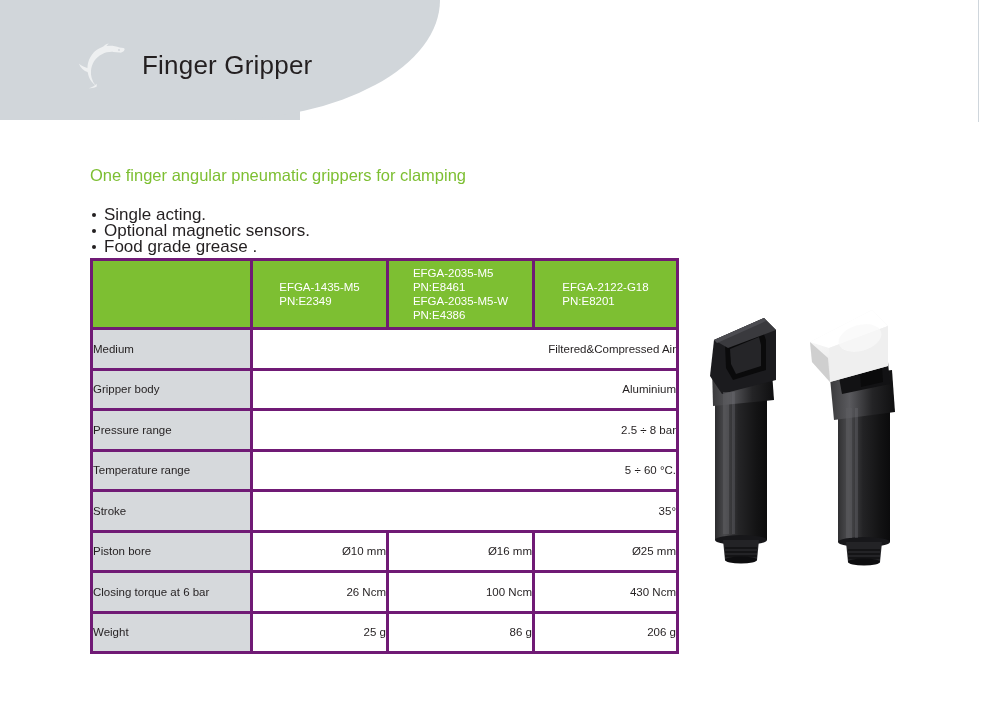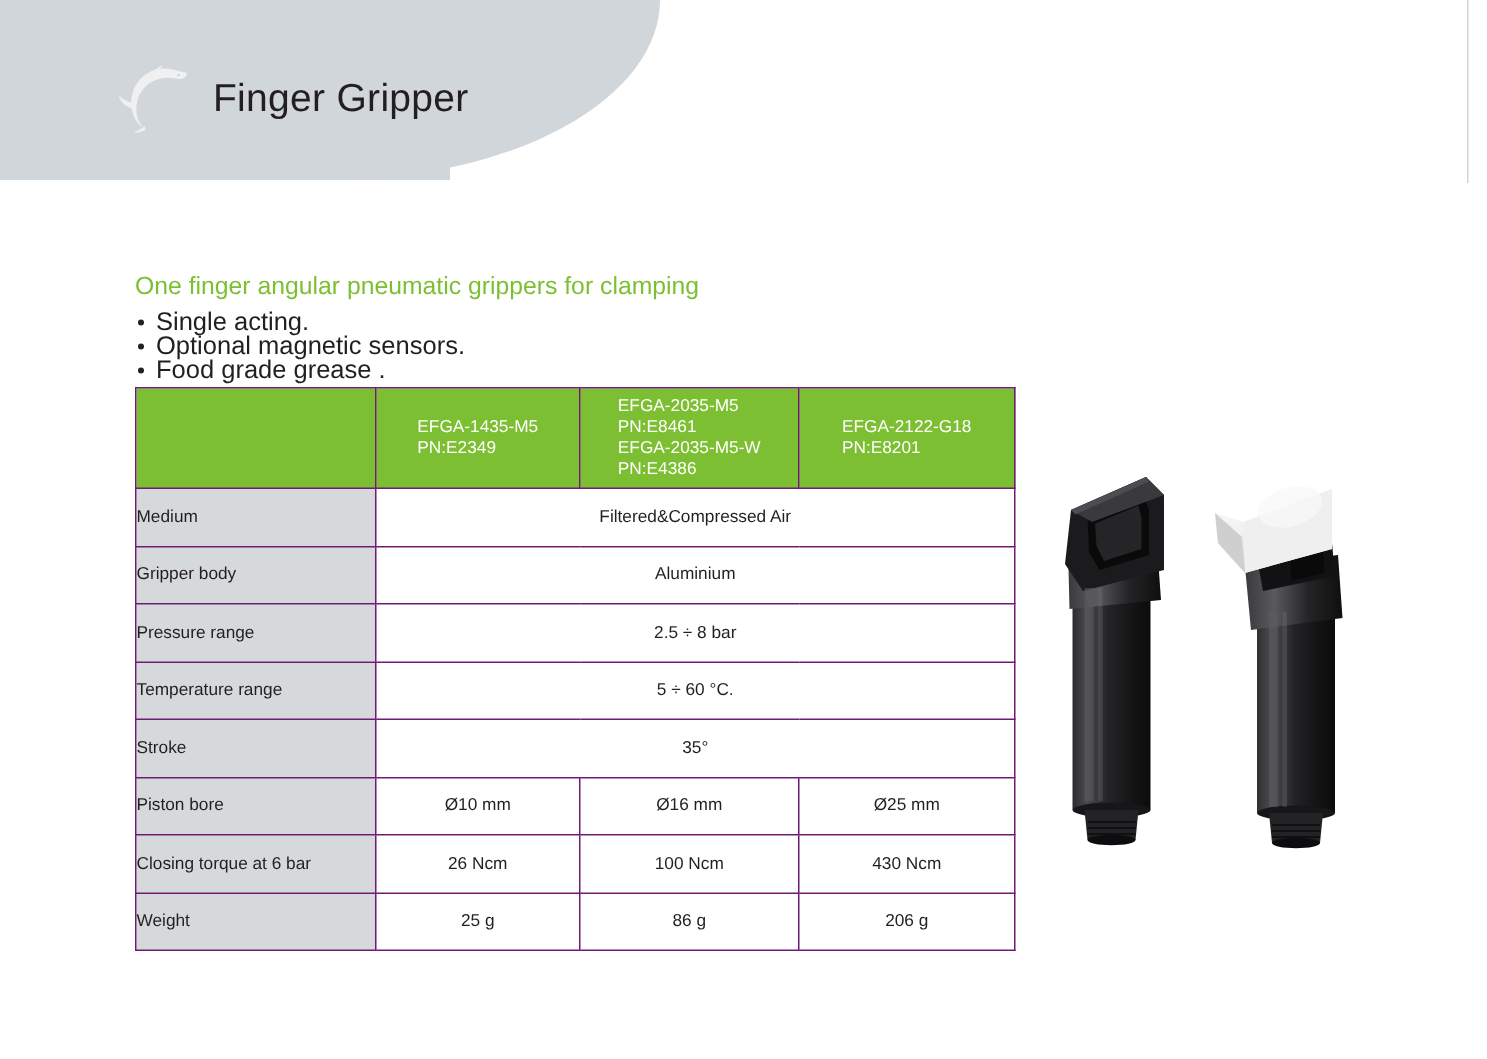--- a/index.html
+++ b/index.html
@@ -61,21 +61,21 @@
     top: 0;
     width: 1px;
     height: 122px;
     background: #cfd6dc;
   }
 
   
   .section-title {
     position: absolute;
     left: 90px;
-    top: 182px;
+    top: 166px;
     font-size: 16.5px;
     color: #7dbf32;
     white-space: nowrap;
   }
 
   .bullets {
     position: absolute;
     left: 90px;
     top: 207px;
     margin: 0;
@@ -104,21 +104,21 @@
   
   .spec-table {
     position: absolute;
     left: 90px;
     top: 258px;
     width: 586px;
     border-collapse: collapse;
     table-layout: fixed;
   }
   .spec-table td, .spec-table th {
-    border: 1px solid #701a75;
+    border: 3px solid #701a75;
     font-size: 11.5px;
     color: #231f20;
     font-weight: normal;
     padding: 0;
   }
   .col-label  { width: 160px; }
   .col-a      { width: 136px; }
   .col-b      { width: 146px; }
   .col-c      { width: 144px; }
 
@@ -142,21 +142,21 @@
   td.row-label {
     background: #d6d9dc;
     height: 37.5px;
     padding-left: 0;
     text-align: left;
     vertical-align: middle;
   }
   td.val {
     background: #ffffff;
     height: 37.5px;
-    text-align: center;
+    text-align: right;
     vertical-align: middle;
   }
   sup { font-size: 8px; vertical-align: super; }
 
   
   .product-photo {
     position: absolute;
     left: 692px;
     top: 296px;
     width: 228px;

